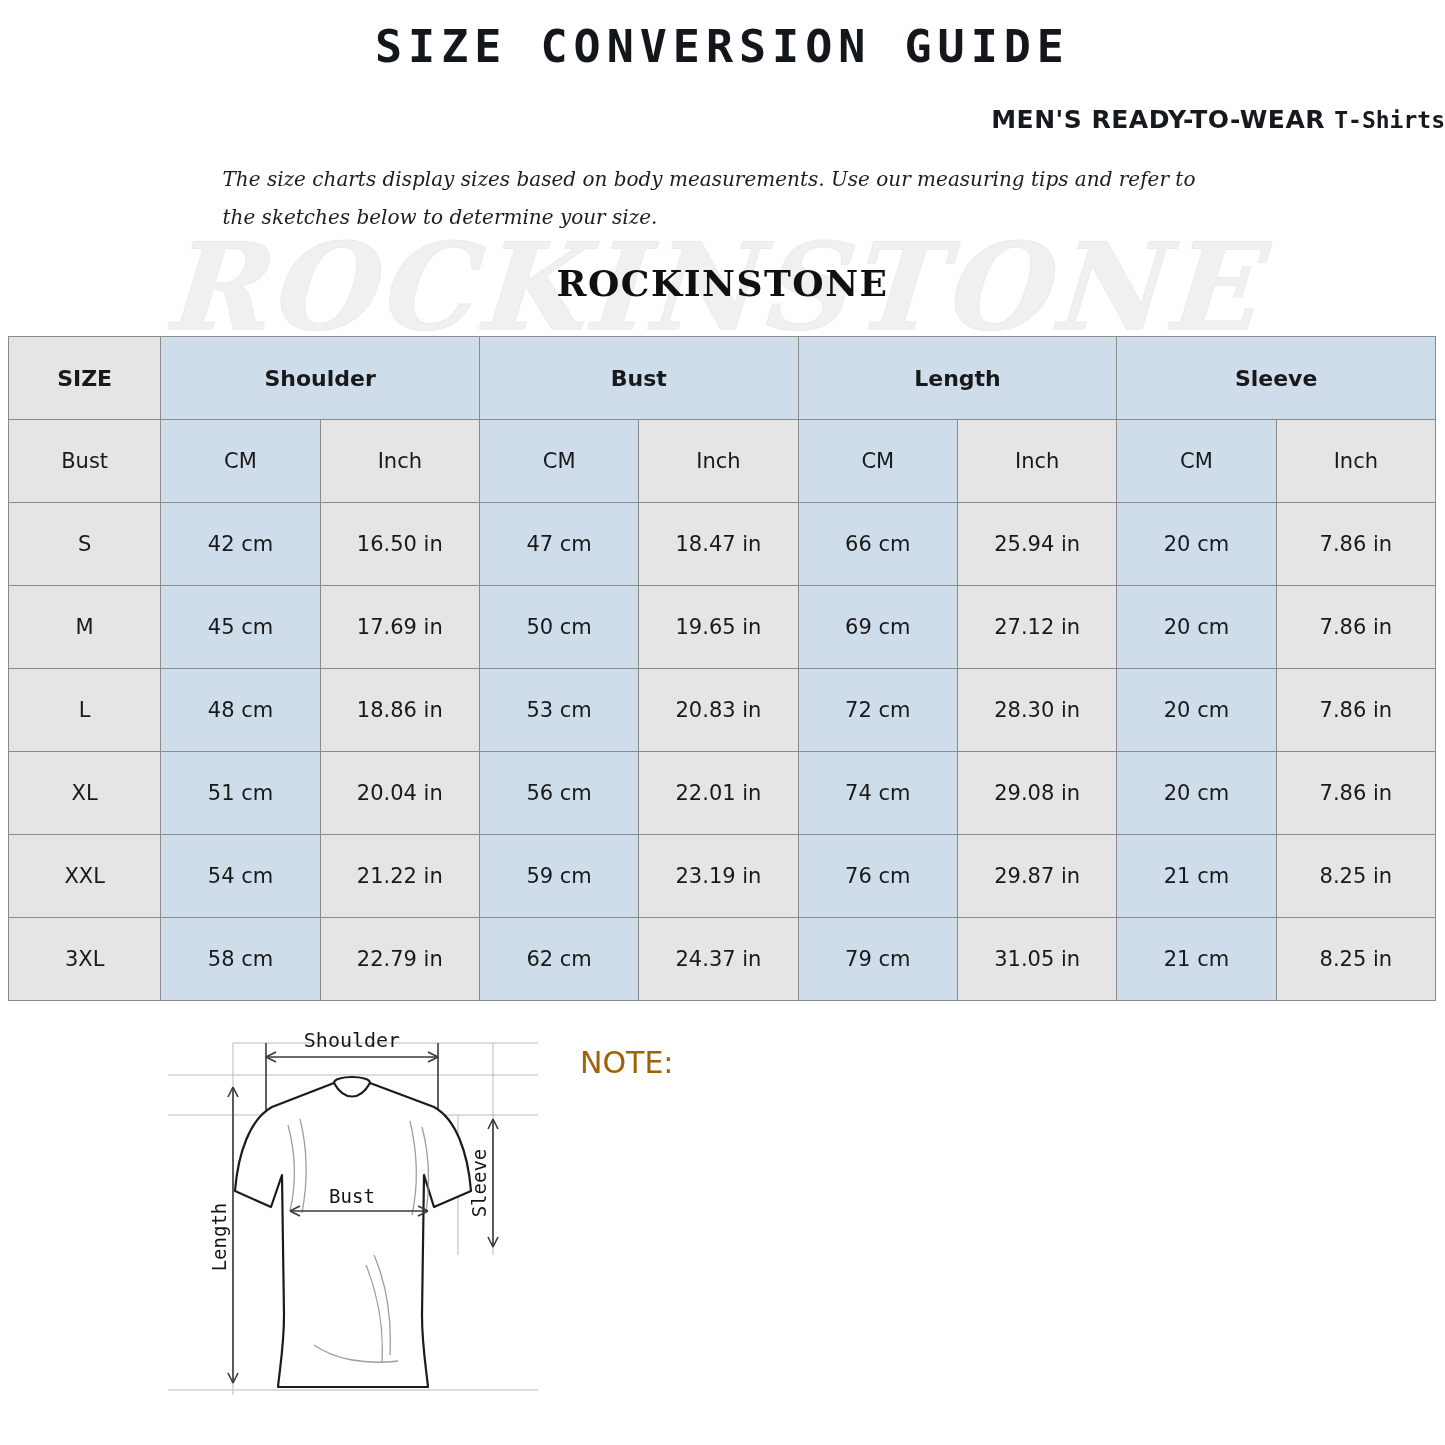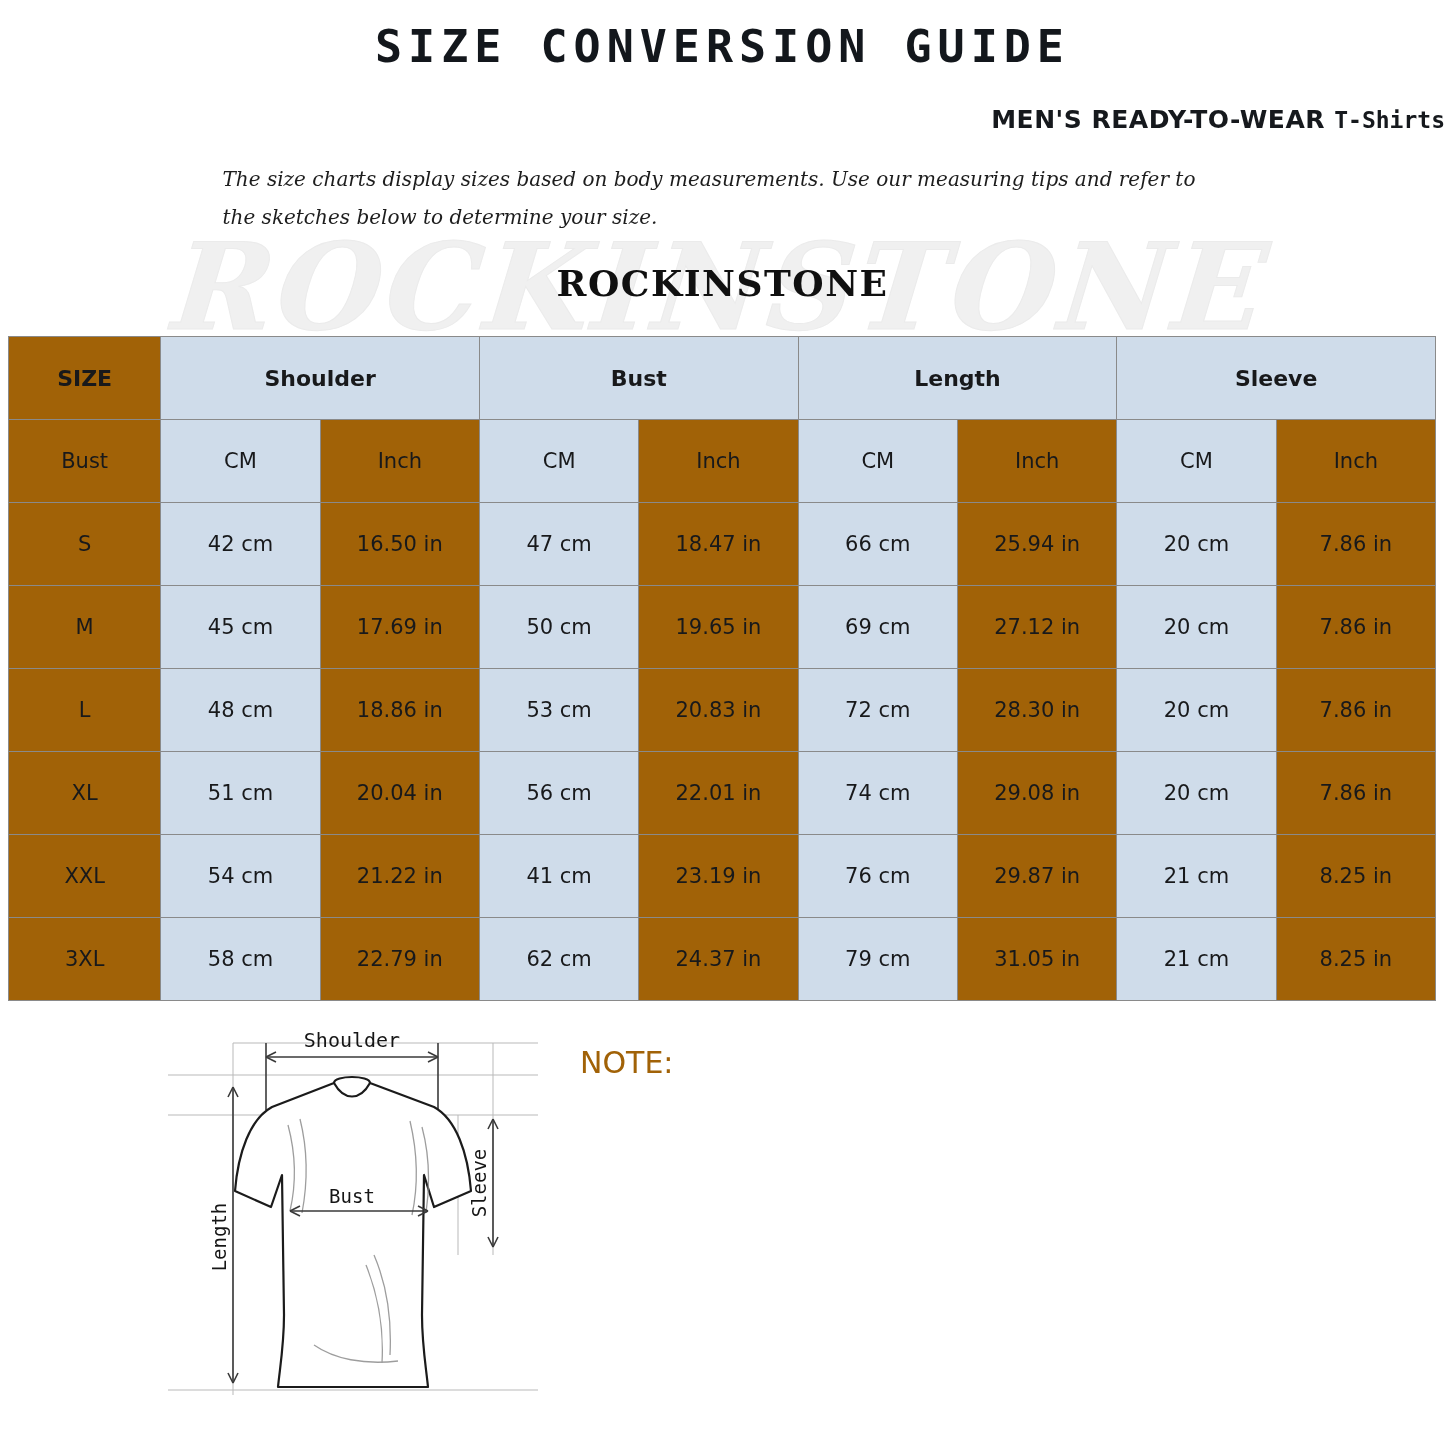--- a/index.html
+++ b/index.html
@@ -111,21 +111,21 @@
     font-weight: 400;
     color: #18191b;
     height: 82px;
     padding: 0;
   }
   table.size-table th {
     font-weight: 700;
     font-size: 22px;
   }
   .c-shade { background: #cfdcea; }
-  .c-plain { background: #a16207; }
+  .c-plain { background: #e5e5e5; }
   .col-size { width: 152px; }
   .col-data { width: 159px; }
   .hdr-size { font-weight: 700; font-size: 22px; }
 
   
   .bottom {
     position: relative;
     z-index: 2;
     display: flex;
     margin-top: 14px;
@@ -253,21 +253,21 @@
           <td class="c-plain">22.01  in</td>
           <td class="c-shade">74 cm</td>
           <td class="c-plain">29.08  in</td>
           <td class="c-shade">20 cm</td>
           <td class="c-plain">7.86  in</td>
         </tr>
         <tr>
           <td class="c-plain">XXL</td>
           <td class="c-shade">54 cm</td>
           <td class="c-plain">21.22  in</td>
-          <td class="c-shade">41 cm</td>
+          <td class="c-shade">59 cm</td>
           <td class="c-plain">23.19  in</td>
           <td class="c-shade">76 cm</td>
           <td class="c-plain">29.87  in</td>
           <td class="c-shade">21 cm</td>
           <td class="c-plain">8.25  in</td>
         </tr>
         <tr>
           <td class="c-plain">3XL</td>
           <td class="c-shade">58 cm</td>
           <td class="c-plain">22.79  in</td>

